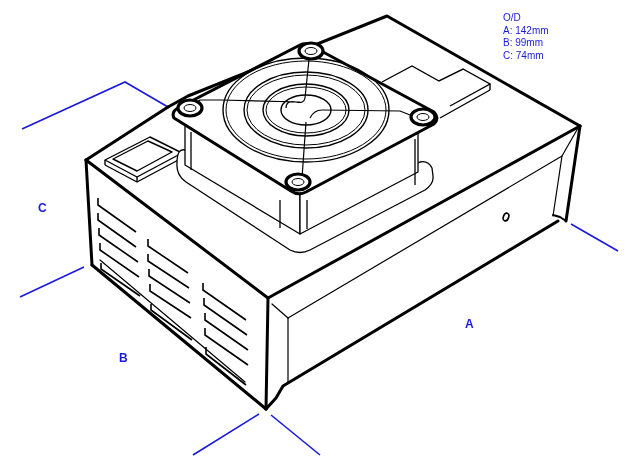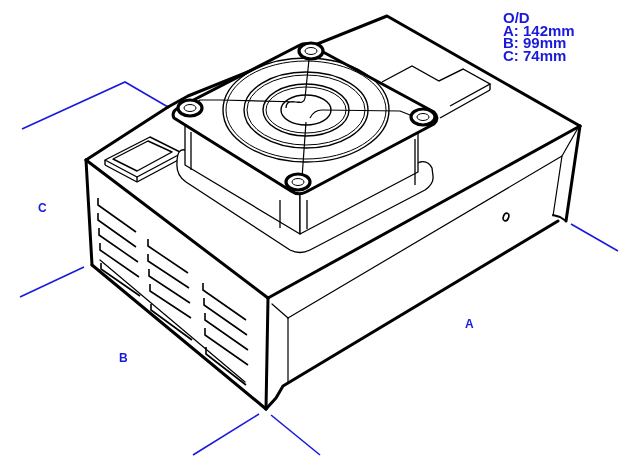--- a/index.html
+++ b/index.html
@@ -1,19 +1,19 @@
 <!DOCTYPE html>
 <html><head>
 <meta charset="utf-8">
 <style>
   html, body { margin: 0; padding: 0; background: #ffffff; }
   body { width: 640px; height: 468px; position: relative; overflow: hidden; font-family: "Liberation Sans", sans-serif; }
   #diagram { position: absolute; left: 0; top: 0; width: 640px; height: 468px; }
   .label { position: absolute; font-family: "Liberation Sans", sans-serif; font-weight: bold; font-size: 12px; color: #1a1adc; line-height: 1; }
-  .dims { position: absolute; left: 503px; top: 12px; font-family: "Liberation Sans", sans-serif; font-weight: bold; font-size: 15px; color: #1a1adc; line-height: 12.5px; }
+  .dims { position: absolute; left: 503px; top: 12px; font-family: "Liberation Sans", sans-serif; font-weight: normal; font-size: 10px; color: #1a1adc; line-height: 12.5px; }
   .dims div { white-space: nowrap; }
 </style>
 </head>
 <body>
 
 <svg id="diagram" viewBox="0 0 640 468" xmlns="http://www.w3.org/2000/svg">
 
   <g stroke="#1a1adc" stroke-width="1.6" fill="none">
     <polyline points="22,129 125,82 168,107"></polyline>
     <line x1="20" y1="297" x2="84" y2="267"></line>

